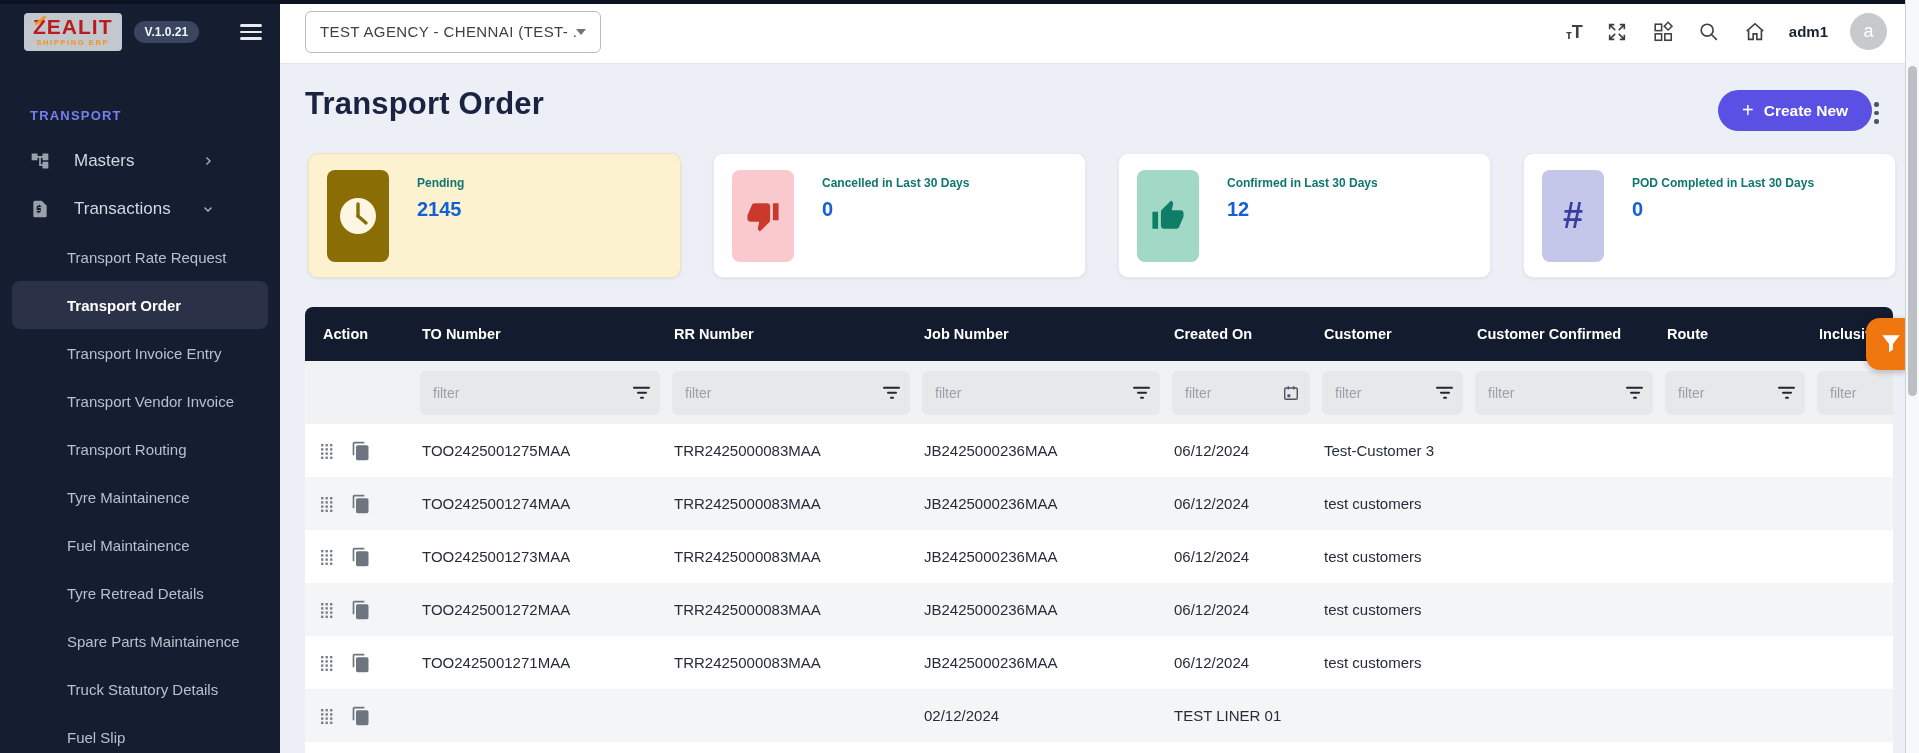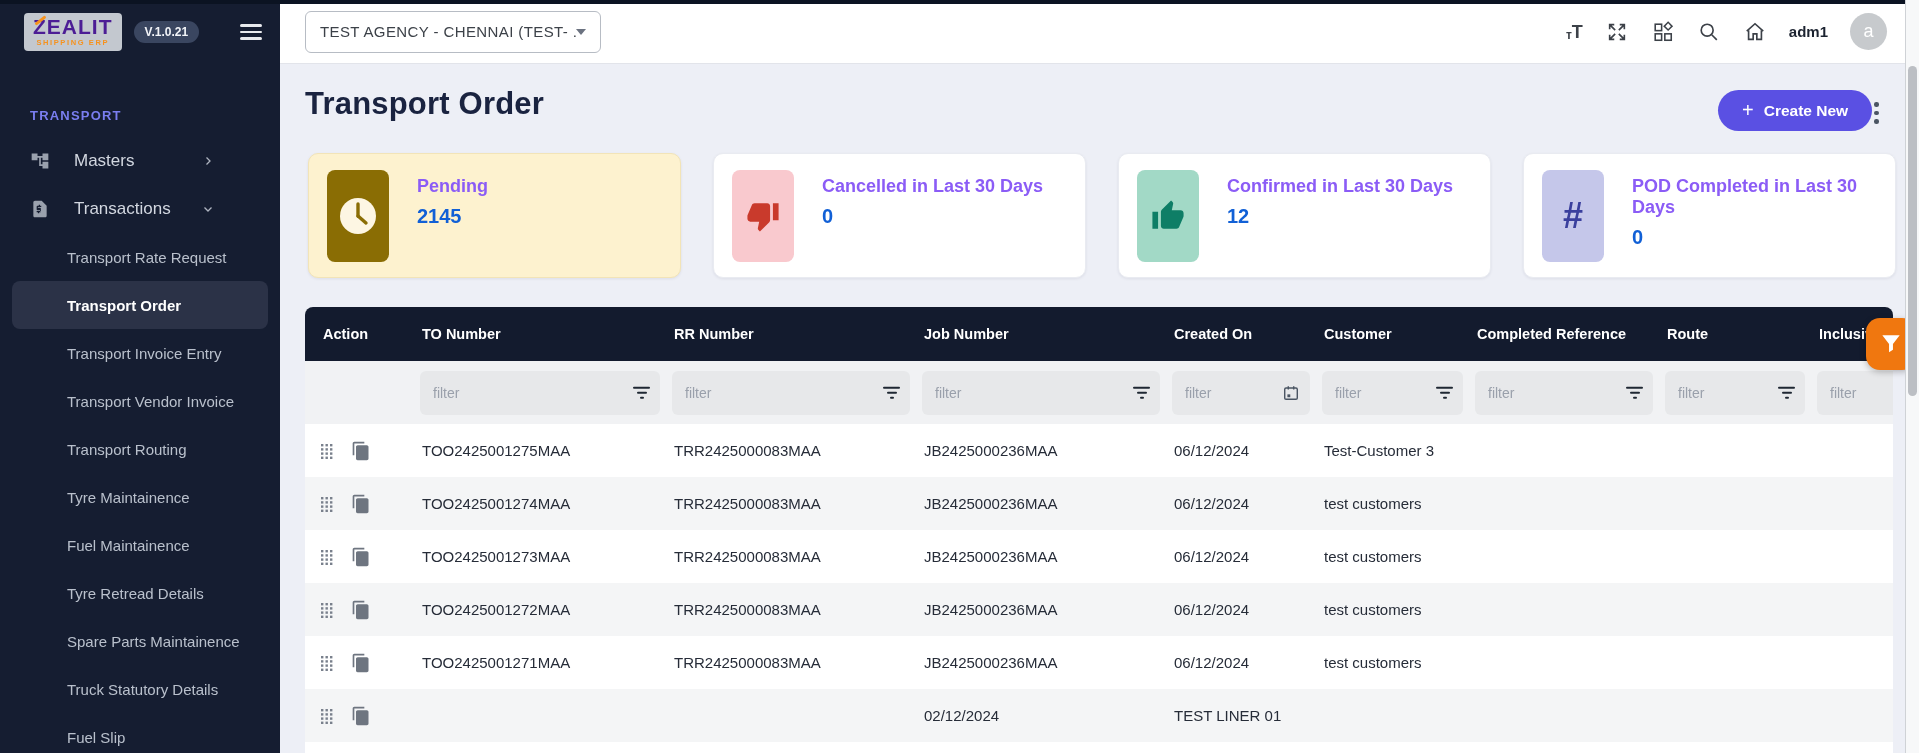--- a/index.html
+++ b/index.html
@@ -7,21 +7,21 @@
     font-family:"Liberation Sans", sans-serif; }
   .root { position:relative; width:1919px; height:753px; overflow:hidden; }
 
   
   .top-strip { position:absolute; left:0; top:0; width:1919px; height:4px; background:#0b1322; z-index:70; }
 
   
   .sidebar { position:absolute; left:0; top:0; width:280px; height:753px; background:#151d31; z-index:10; color:#b9c0cc; }
   .sb-header { height:64px; display:flex; align-items:center; padding:0 18px 0 24px; gap:12px; }
   .logo-box { background:#c3c8cf; border-radius:4px; padding:3px 9px 4px; text-align:center; line-height:1; }
-  .logo-main { font-size:21px; font-weight:800; letter-spacing:1px; color:#4c1d95; position:relative; display:inline-block; }
+  .logo-main { font-size:21px; font-weight:800; letter-spacing:1px; color:#b91c1c; position:relative; display:inline-block; }
   .logo-main .zslash { position:absolute; left:1px; top:3px; width:13px; height:3px; background:#f6921e; transform:rotate(-38deg); border-radius:2px; }
   .logo-sub { font-size:7.5px; font-weight:700; letter-spacing:1.6px; color:#f6921e; margin-top:2px; }
   .version-pill { background:#3a4660; color:#f2f4f8; font-size:12px; font-weight:700; border-radius:12px; padding:4px 11px; }
   .hamburger { margin-left:auto; width:22px; display:flex; flex-direction:column; gap:4px; cursor:pointer; }
   .hamburger span { display:block; height:2.5px; background:#e8eaee; border-radius:2px; }
 
   .section-label { margin:44px 0 14px 30px; font-size:13px; font-weight:700; letter-spacing:1.2px; color:#7a7ef0; }
   .nav-item { height:48px; display:flex; align-items:center; padding:0 66px 0 30px; gap:24px; cursor:pointer; color:#d2d7e0; font-size:17px; }
   .nav-item .chev { margin-left:auto; }
   .sub-item { height:48px; display:flex; align-items:center; padding-left:67px; font-size:15px; color:#b9c0cc; cursor:pointer; }
@@ -48,21 +48,21 @@
   .create-btn .plus { font-size:20px; font-weight:400; }
   .kebab { position:absolute; left:1590px; top:34px; display:flex; flex-direction:column; gap:4px; cursor:pointer; padding:4px; }
   .kebab i { width:4.5px; height:4.5px; background:#4b5563; border-radius:50%; }
 
   
   .cards { position:absolute; left:28px; top:89px; display:flex; gap:32px; }
   .card { width:373px; height:125px; border-radius:10px; background:#fff; box-shadow:0 1px 3px rgba(20,30,60,.08); border:1px solid #e9ebf1; display:flex; padding:16px 18px; }
   .card.yellow { background:#fdf2cf; border-color:#f2e4b8; }
   .icon-block { width:62px; height:92px; border-radius:8px; display:flex; align-items:center; justify-content:center; flex:0 0 62px; }
   .card-texts { margin-left:28px; padding-top:6px; }
-  .card-title { font-size:18px; font-weight:700; color:#8b5cf6; }
+  .card-title { font-size:12px; font-weight:700; color:#0f766e; }
   .card-value { font-size:20px; font-weight:800; color:#1160d6; margin-top:8px; }
   .hash-glyph { font-size:36px; font-weight:800; color:#3a3f9d; font-family:"Liberation Sans", sans-serif; }
 
   
   .table-wrap { position:absolute; left:25px; top:243px; width:1588px; height:446px; background:#fff; border-radius:8px 8px 0 0; overflow:hidden; }
   .t-grid { display:grid; grid-template-columns:115px 252px 250px 250px 150px 153px 190px 152px 145px; width:1657px; }
   .t-head { background:#131b2e; height:54px; }
   .t-head .th { display:flex; align-items:center; color:#fff; font-size:14.5px; font-weight:600; padding-left:2px; white-space:nowrap; }
   .t-head .th.first { padding-left:18px; }
   .t-filter { background:#f1f2f4; height:63px; }
@@ -247,21 +247,21 @@
     </div>
 
     <div class="table-wrap">
       <div class="t-grid t-head">
         <div class="th first">Action</div>
         <div class="th">TO Number</div>
         <div class="th">RR Number</div>
         <div class="th">Job Number</div>
         <div class="th">Created On</div>
         <div class="th">Customer</div>
-        <div class="th">Completed Reference</div>
+        <div class="th">Customer Confirmed</div>
         <div class="th">Route</div>
         <div class="th">Inclusive</div>
       </div>
 
       <div class="t-grid t-filter">
         <div class="fc"></div>
         <div class="fc">
             <div class="filter-box">
               <input placeholder="filter" style="">
               <span class="f-icon">

